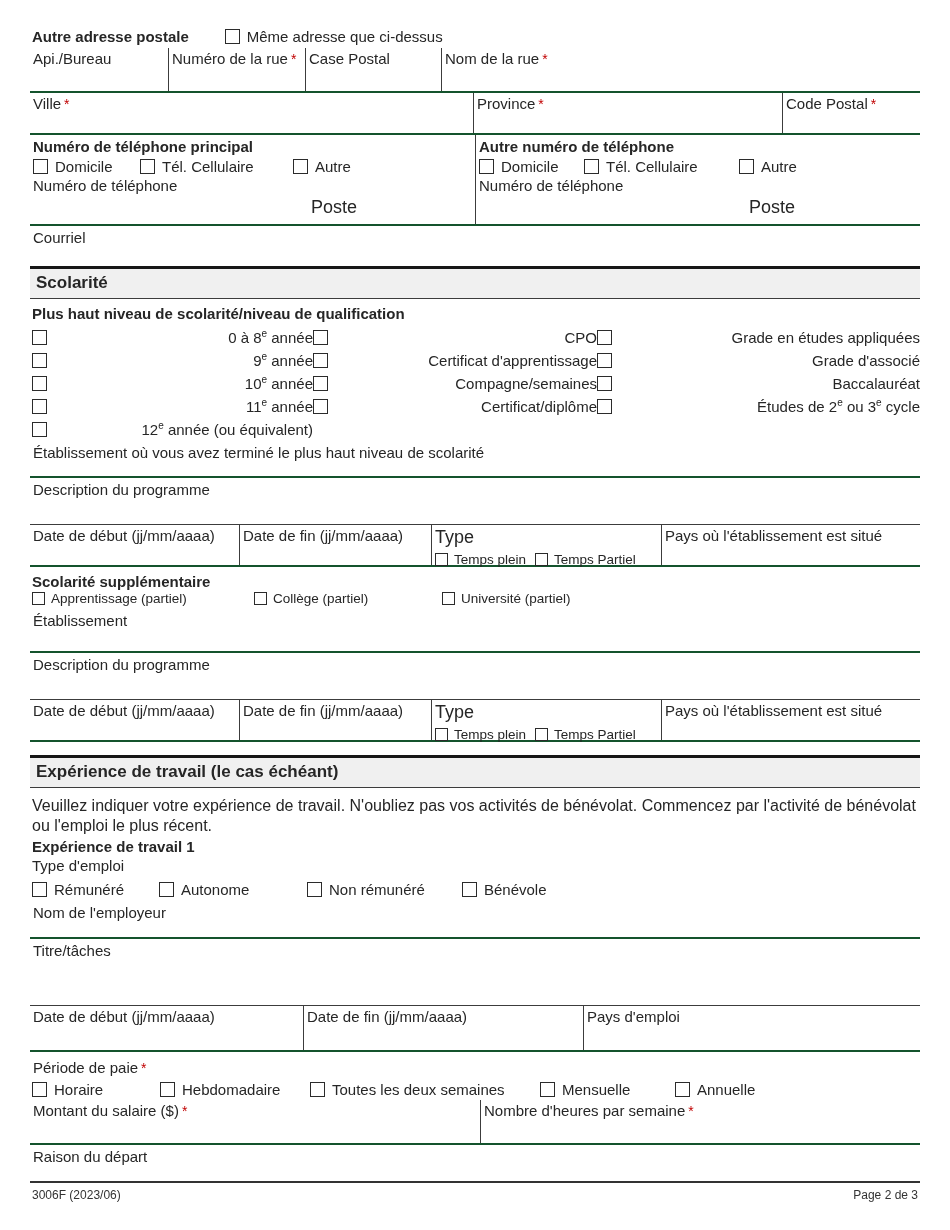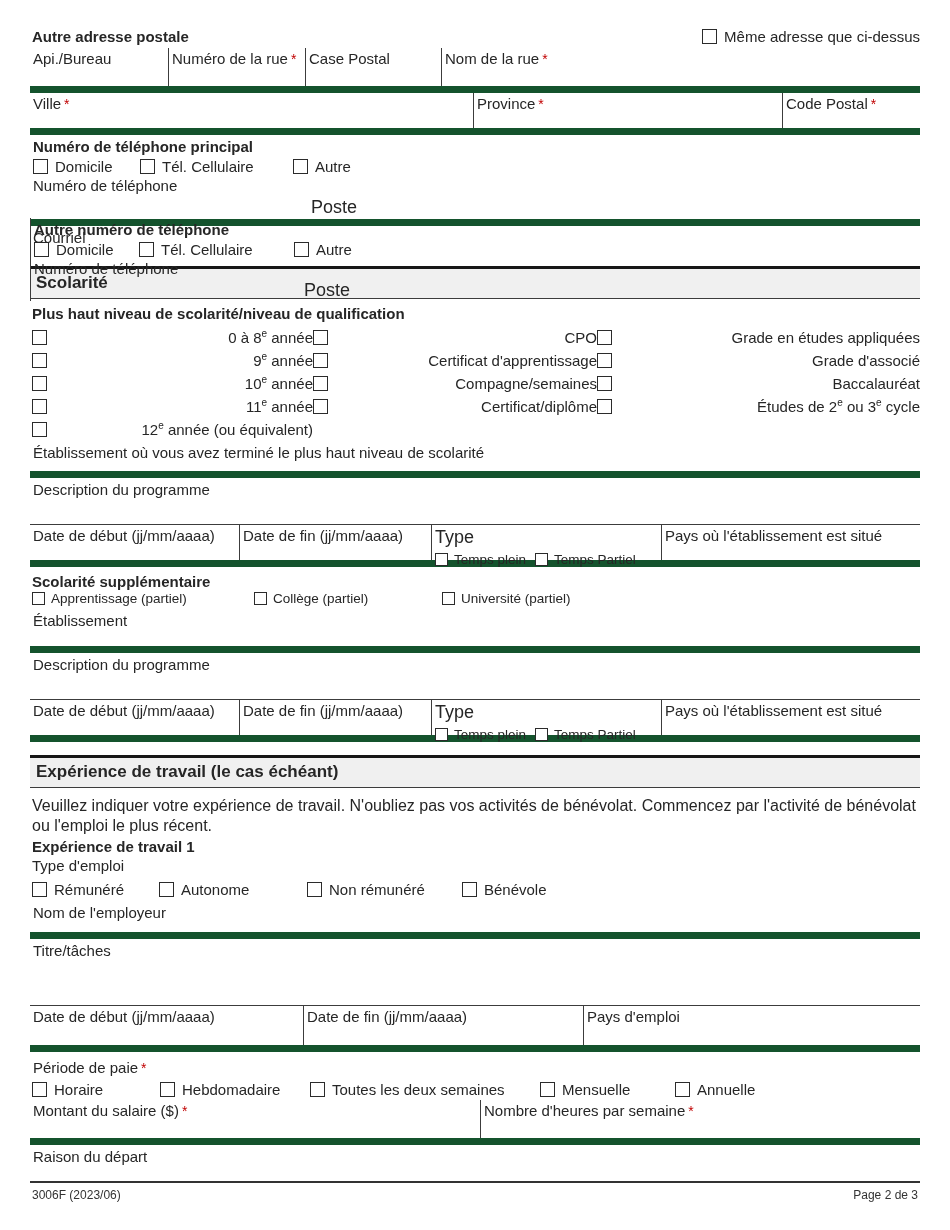--- a/index.html
+++ b/index.html
@@ -21,40 +21,40 @@
   .cb { display: inline-flex; align-items: center; }
   .cb .box { width: 15px; height: 15px; border: 1.6px solid #2b2b2b; background: #fff; flex: none; margin-right: 7px; }
   .cb .t { font-size: 15px; white-space: nowrap; }
   .cb.small .box { width: 13px; height: 13px; border-width: 1.4px; margin-right: 6px; }
   .cb.small .t { font-size: 13.5px; }
   sup { font-size: 10px; line-height: 0; }
 
   
   .tbl { display: flex; align-items: stretch; }
   .bl { border-left: 1px solid #3c3c3c; }
-  .bb { border-bottom: 7px solid #14532d; }
+  .bb { border-bottom: 2px solid #14532d; }
   .bt { border-top: 1px solid #3c3c3c; }
   .cell { padding: 2px 4px 0 3px; }
   .grow { flex: 1; }
 
   .w105{width:105px}.w107{width:107px}.w127{width:127px}.w128{width:128px}
   .w135{width:135px}.w136{width:136px}.w137{width:137px}.w138{width:138px}
   .w148{width:148px}.w150{width:150px}.w153{width:153px}.w155{width:155px}
   .w188{width:188px}.w192{width:192px}.w209{width:209px}.w222{width:222px}
   .w230{width:230px}.w273{width:273px}.w280{width:280px}.w281{width:281px}
   .w284{width:284px}.w309{width:309px}.w443{width:443px}.w445{width:445px}
   .w450{width:450px}
 
-  .head-row { display: flex; align-items: center; height: 20px; margin: 0 0 2px 2px; justify-content: space-between; }
+  .head-row { display: flex; align-items: center; height: 20px; margin: 0 0 2px 2px; }
   .head-row .cb { margin-left: 36px; }
 
   .addr-tbl  { height: 45px; }
   .ville-tbl { height: 42px; }
 
-  .phone-tbl { height: 91px; flex-direction: column; }
+  .phone-tbl { height: 91px; }
   .phone-half { padding: 3px 4px 0 3px; }
   .phone-half .cbrow { display: flex; margin: 3px 0 2px; }
   .poste-l { margin-left: 278px; margin-top: 3px; }
   .poste-r { margin-left: 270px; margin-top: 3px; }
 
   .courriel { height: 40px; padding: 3px 0 0 3px; }
 
   .band {
     border-top: 3px solid #161616;
     border-bottom: 1px solid #3c3c3c;

